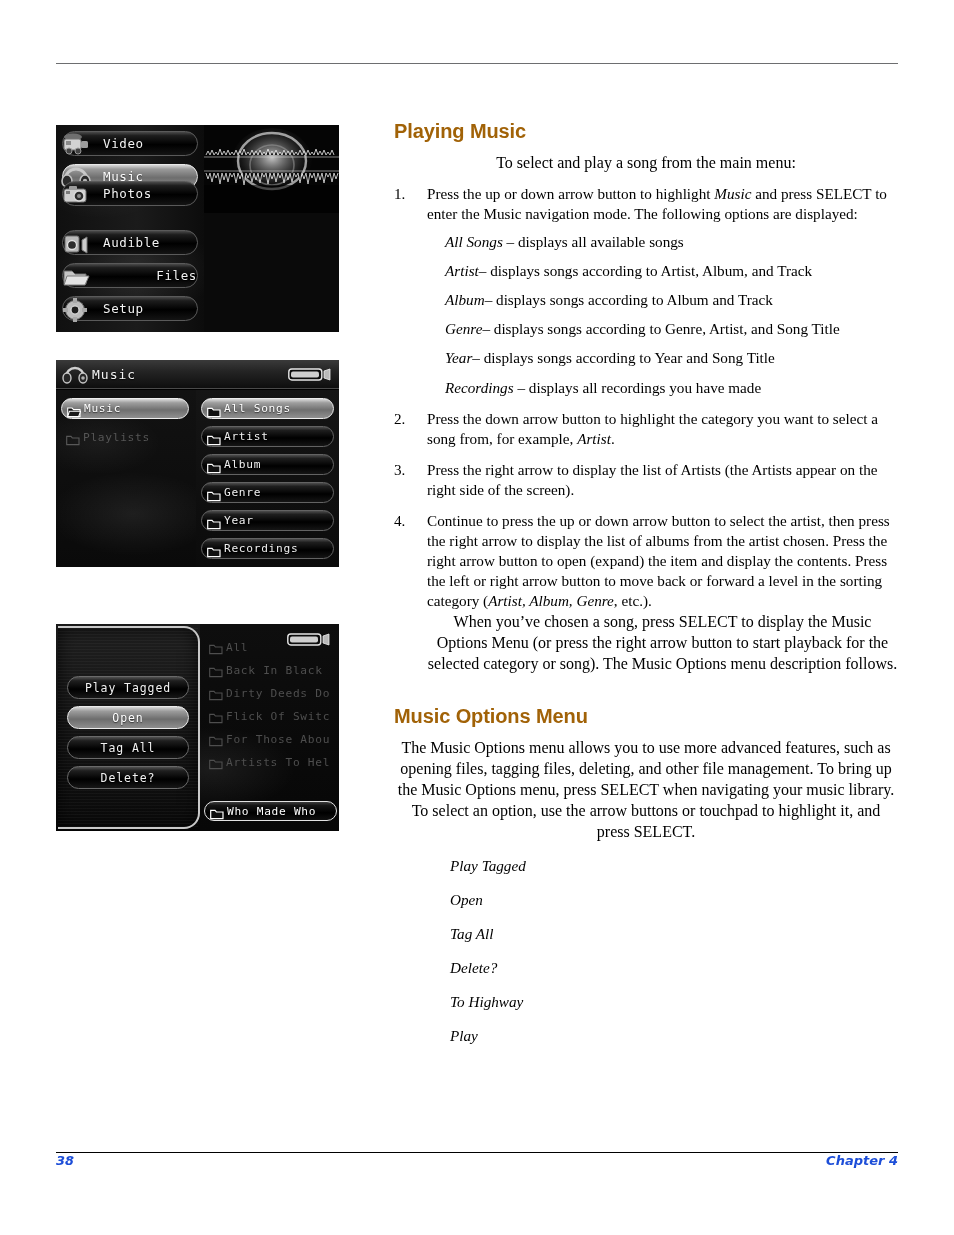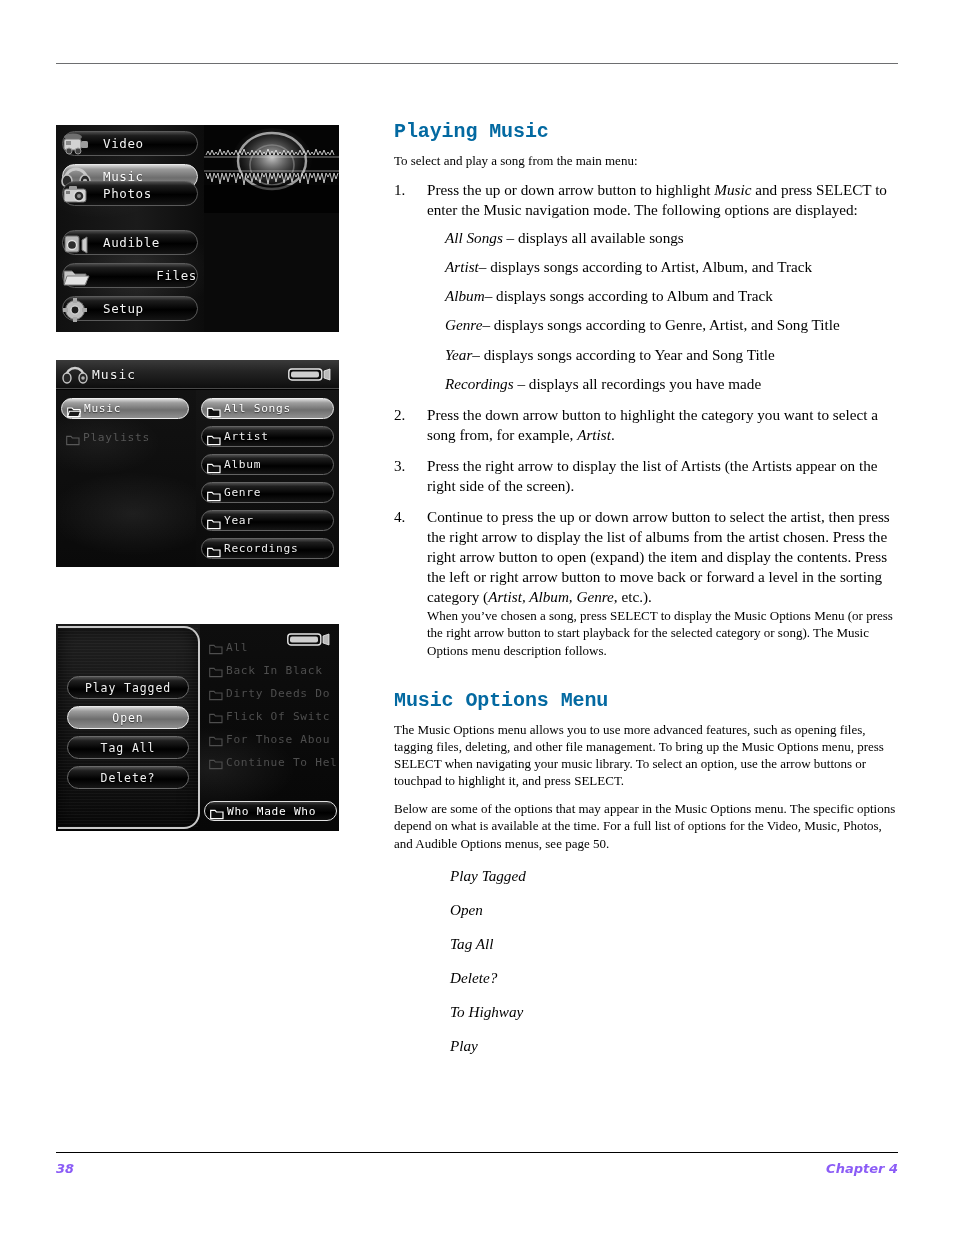--- a/index.html
+++ b/index.html
@@ -40,49 +40,48 @@
 
   .footer {
     position: absolute;
     left: 56px; top: 1152px; width: 842px;
   }
   .rule-bottom {
     border-bottom: 1.6px solid #000;
     width: 842px;
   }
   .footer-row {
-    margin-top: 8px;
     display: flex;
     justify-content: space-between;
     font-family: "DejaVu Sans", sans-serif;
     font-weight: bold;
     font-style: italic;
     font-size: 13px;
-    color: #8b5cf6;
+    color: #1d4ed8;
   }
 
   
   .content {
     position: absolute;
     left: 394px; top: 120px; width: 504px;
   }
   h2.sec {
-    font-family: Liberation Mono, monospace;
+    font-family: Liberation Sans, sans-serif;
     font-weight: bold;
     font-size: 20px;
-    color: #0369a1;
+    color: #a16207;
     margin: 0 0 9px 0;
     letter-spacing: -0.1px;
   }
   h2.sec.second { margin-top: 30px; }
   p.body {
-    font-size: 13px;
+    font-size: 16px;
     line-height: 1.32;
     margin: 0 0 11px 0;
-    text-align: left;
+    text-align: center;
     font-family: Liberation Serif, serif;
   }
   ol.steps {
     list-style: none;
     margin: 0;
     padding: 0;
   }
   ol.steps > li {
     position: relative;
     padding-left: 33px;
@@ -620,21 +619,21 @@
         </svg>
       </span>
       <span class="atxt">For Those Abou</span>
     </div>
     <div class="alb" style="top:128px">
       <span class="folder">
         <svg width="14" height="12" viewBox="0 0 14 12">
           <path d="M0.7 2.4 L5 2.4 L6.4 4 L13 4 L13 10.6 L0.7 10.6 Z" fill="none" stroke="#4e4e4e" stroke-width="1.1"></path>
         </svg>
       </span>
-      <span class="atxt">Continue To Hel</span>
+      <span class="atxt">Artists To Hel</span>
     </div>
     <div class="alb sel" style="top:177px">
       <span class="folder">
         <svg width="14" height="12" viewBox="0 0 14 12">
           <path d="M0.7 2.4 L5 2.4 L6.4 4 L13 4 L13 10.6 L0.7 10.6 Z" fill="#0e0e0e" stroke="#fff" stroke-width="1.2"></path>
         </svg>
       </span>
       <span class="atxt">Who Made Who</span>
     </div>
 
@@ -685,21 +684,20 @@
 
       <li>
         <span class="num">4.</span>
         <span><span>Continue to press the up or down arrow button to select the artist, then press the right arrow to display the list of albums from the artist chosen. Press the right arrow button to open (expand) the item and display the contents. Press the left or right arrow button to move back or forward a level in the sorting category (</span><span class="it">Artist, Album, Genre</span><span>, etc.).</span></span>
         <p class="body cont-para">When you’ve chosen a song, press SELECT to display the Music Options Menu (or press the right arrow button to start playback for the selected category or song). The Music Options menu description follows.</p>
       </li>
     </ol>
 
     <h2 class="sec second">Music Options Menu</h2>
     <p class="body">The Music Options menu allows you to use more advanced features, such as opening files, tagging files, deleting, and other file management. To bring up the Music Options menu, press SELECT when navigating your music library. To select an option, use the arrow buttons or touchpad to highlight it, and press SELECT.</p>
-    <p class="body">Below are some of the options that may appear in the Music Options menu.  The specific options depend on what is available at the time. For a full list of options for the Video, Music, Photos, and Audible Options menus, see page 50.</p>
 
     <ul class="opts-list">
       <li>Play Tagged</li>
       <li>Open</li>
       <li>Tag All</li>
       <li>Delete?</li>
       <li>To Highway</li>
       <li>Play</li>
     </ul>
   </div>

